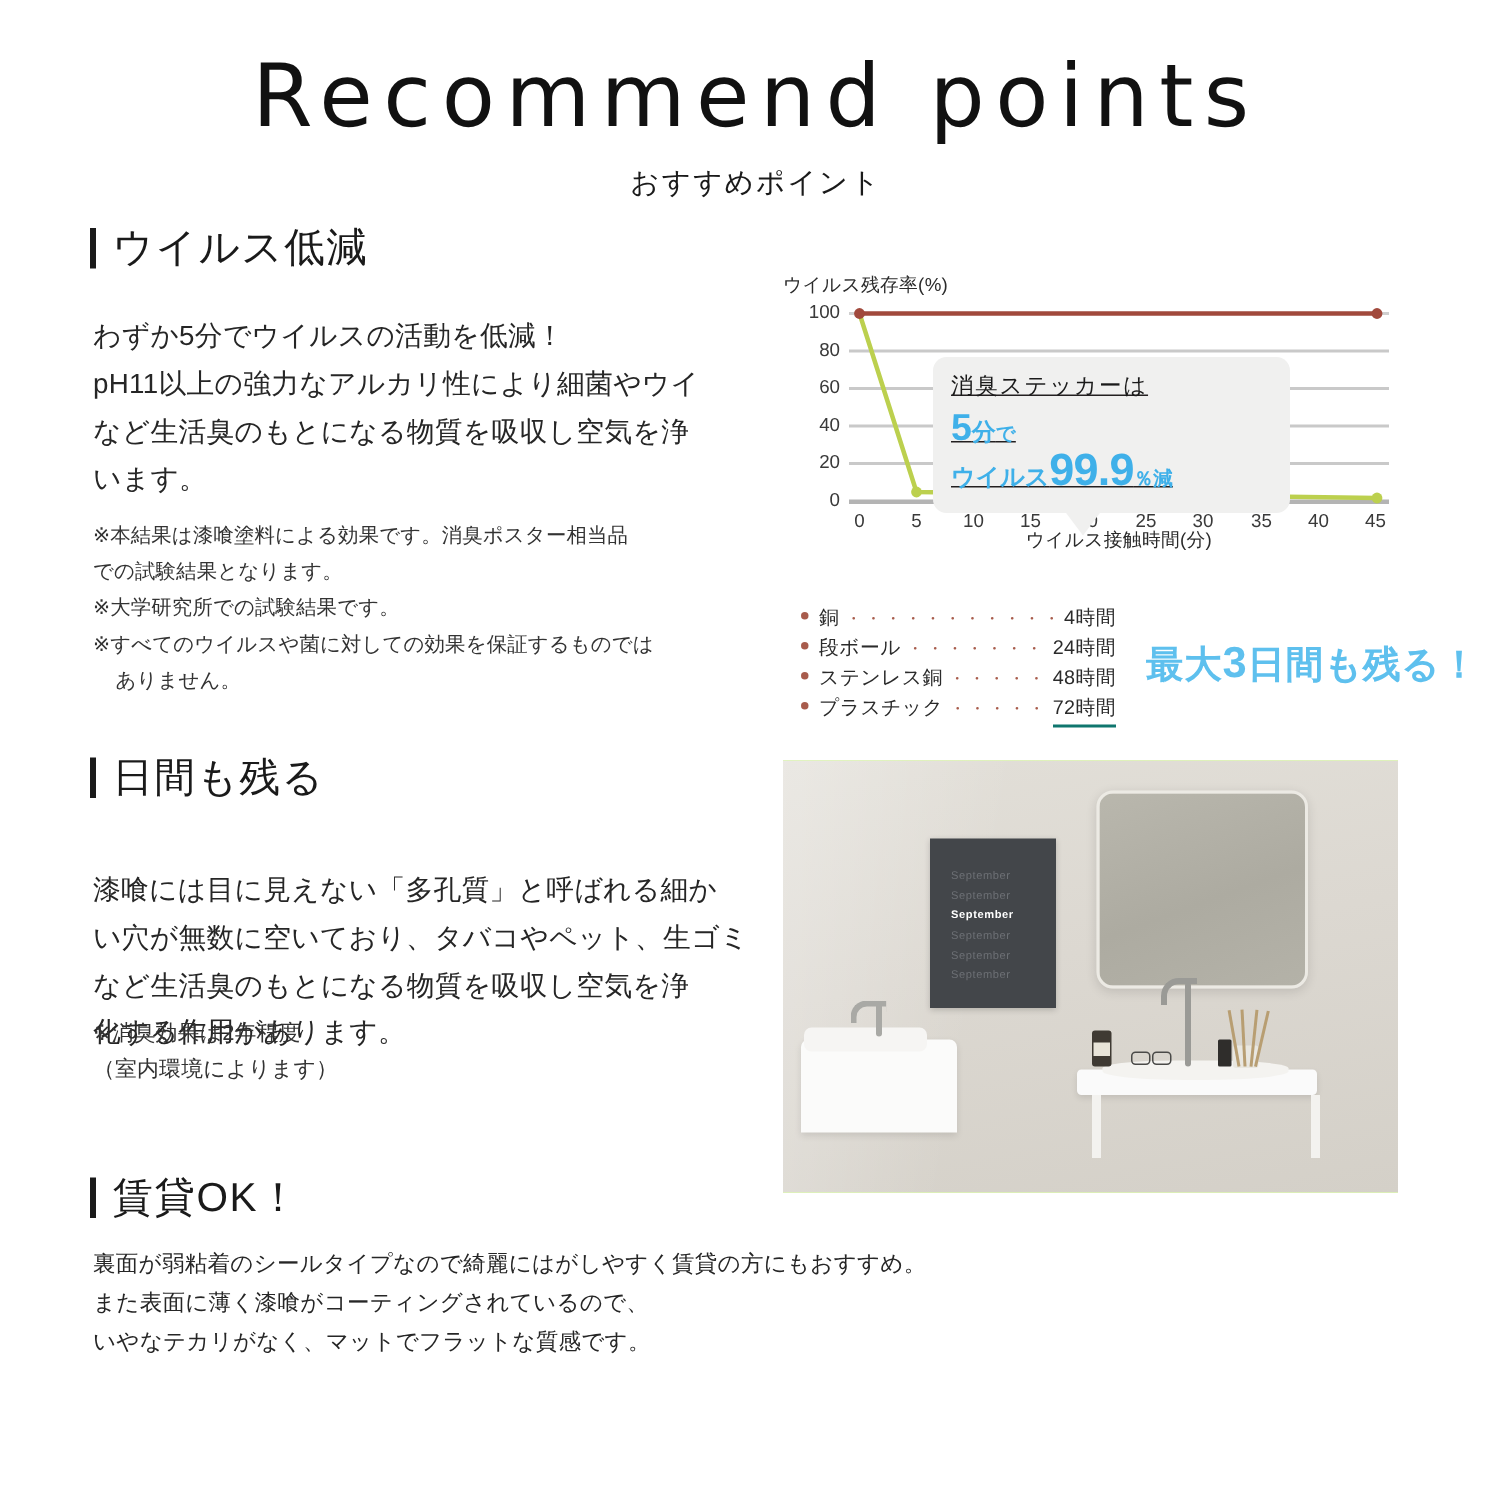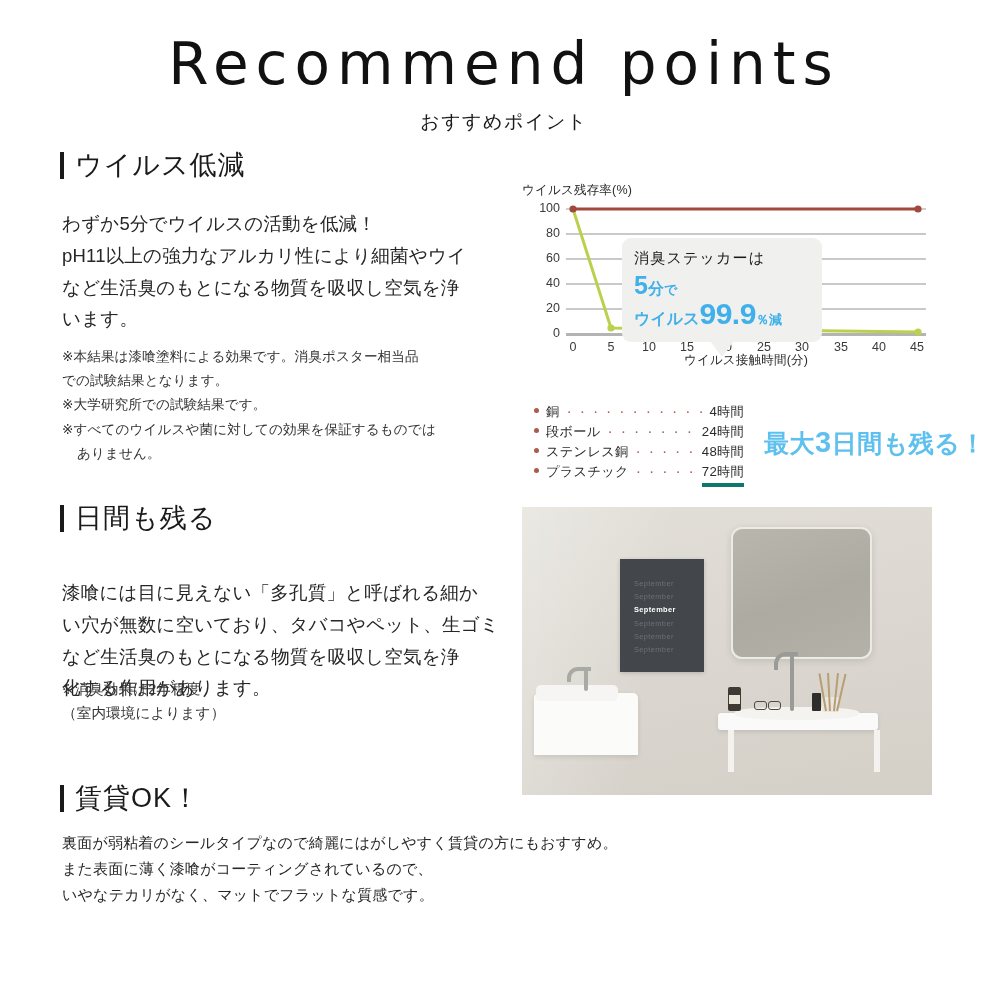--- a/index.html
+++ b/index.html
@@ -52,23 +52,24 @@
     position:absolute;top:132px;font-size:12.5px;color:#3a3a3a;transform:translateX(-50%);
   }
   .chart-xlabel{
     position:absolute;left:44px;top:170px;width:360px;text-align:center;
     font-size:12.5px;color:#2b2b2b;letter-spacing:0.2px;font-weight:500;
   }
   .svgplot{position:absolute;left:0;top:0;width:360px;height:125px;overflow:visible;}
 
   
   .callout{
-    position:absolute;left:622px;top:238px;width:200px;
+    position:absolute;left:622px;top:238px;width:238px;
     background:#f0f0ef;border-radius:9px;padding:11px 10px 12px 12px;
     box-sizing:border-box;
+    text-decoration:underline;
   }
   .callout:after{
     content:"";position:absolute;left:88px;bottom:-15px;
     width:0;height:0;border-left:12px solid transparent;border-right:12px solid transparent;
     border-top:16px solid #f0f0ef;
   }
   .co-l1{font-size:15px;color:#1a1a1a;letter-spacing:1.2px;line-height:1.25;}
   .co-l2{margin-top:4px;line-height:1.05;color:#3fb0e9;font-weight:700;}
   .co-big{font-size:25px;}
   .co-mid{font-size:16px;}
@@ -79,21 +80,21 @@
   
   .legend{position:absolute;left:534px;top:402px;width:210px;}
   .leg-row{display:flex;align-items:baseline;font-size:13.2px;color:#2b2b2b;line-height:1.52;letter-spacing:0.3px;}
   .leg-dot{
     width:5px;height:5px;border-radius:50%;background:#a85c4c;
     display:inline-block;margin-right:7px;flex:0 0 auto;position:relative;top:-3px;
   }
   .leg-name{white-space:nowrap;}
   .leg-dots{flex:1 1 auto;overflow:hidden;white-space:nowrap;color:#a85c4c;letter-spacing:2.2px;font-size:11px;margin:0 4px;}
   .leg-val{white-space:nowrap;font-size:13.2px;}
-  .leg-val.u{border-bottom:4px solid #0f766e;padding-bottom:1px;}
+  .leg-val.u{border-bottom:2px solid #0f766e;padding-bottom:1px;}
 
   .max-days{
     position:absolute;left:764px;top:428px;color:#5ec0ee;font-weight:700;
     letter-spacing:0.5px;white-space:nowrap;line-height:1;
   }
   .md-s{font-size:25px;}
   .md-b{font-size:29px;}
 
   
   .photo{

